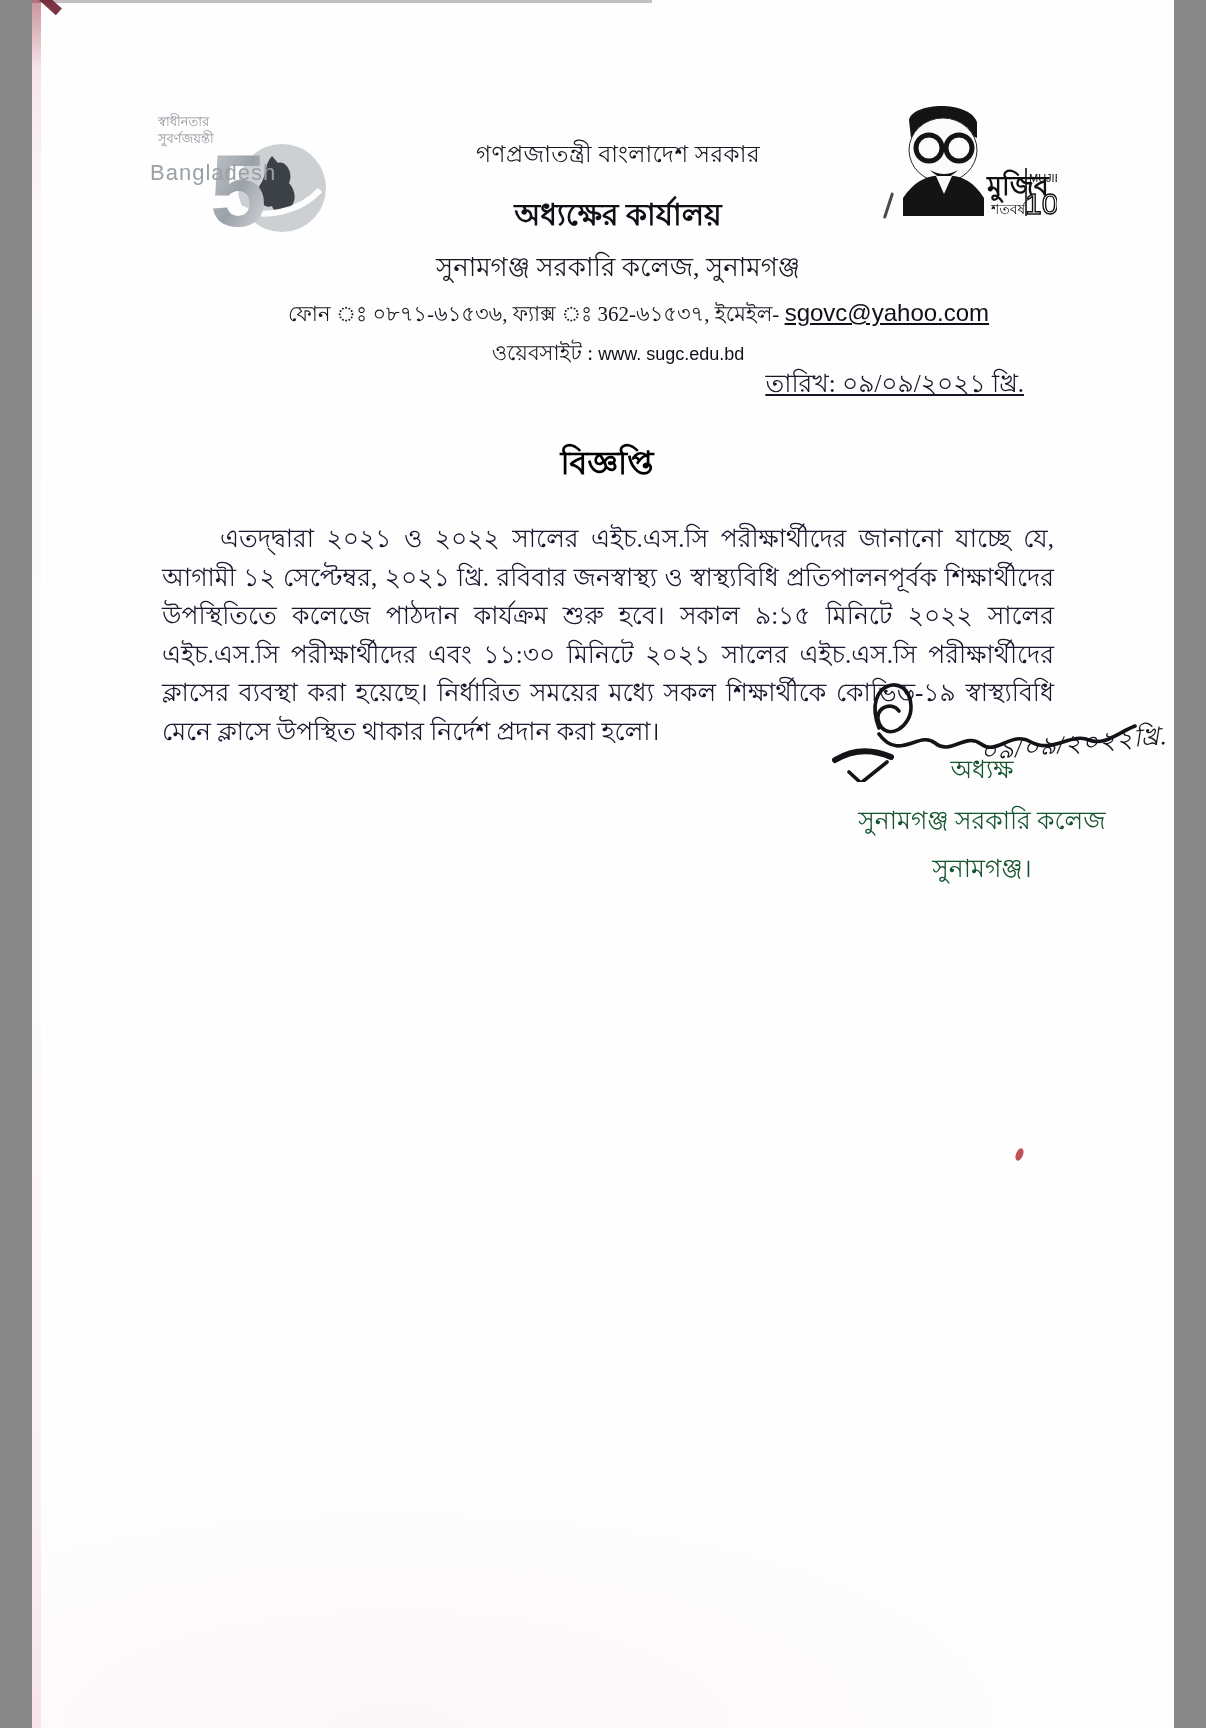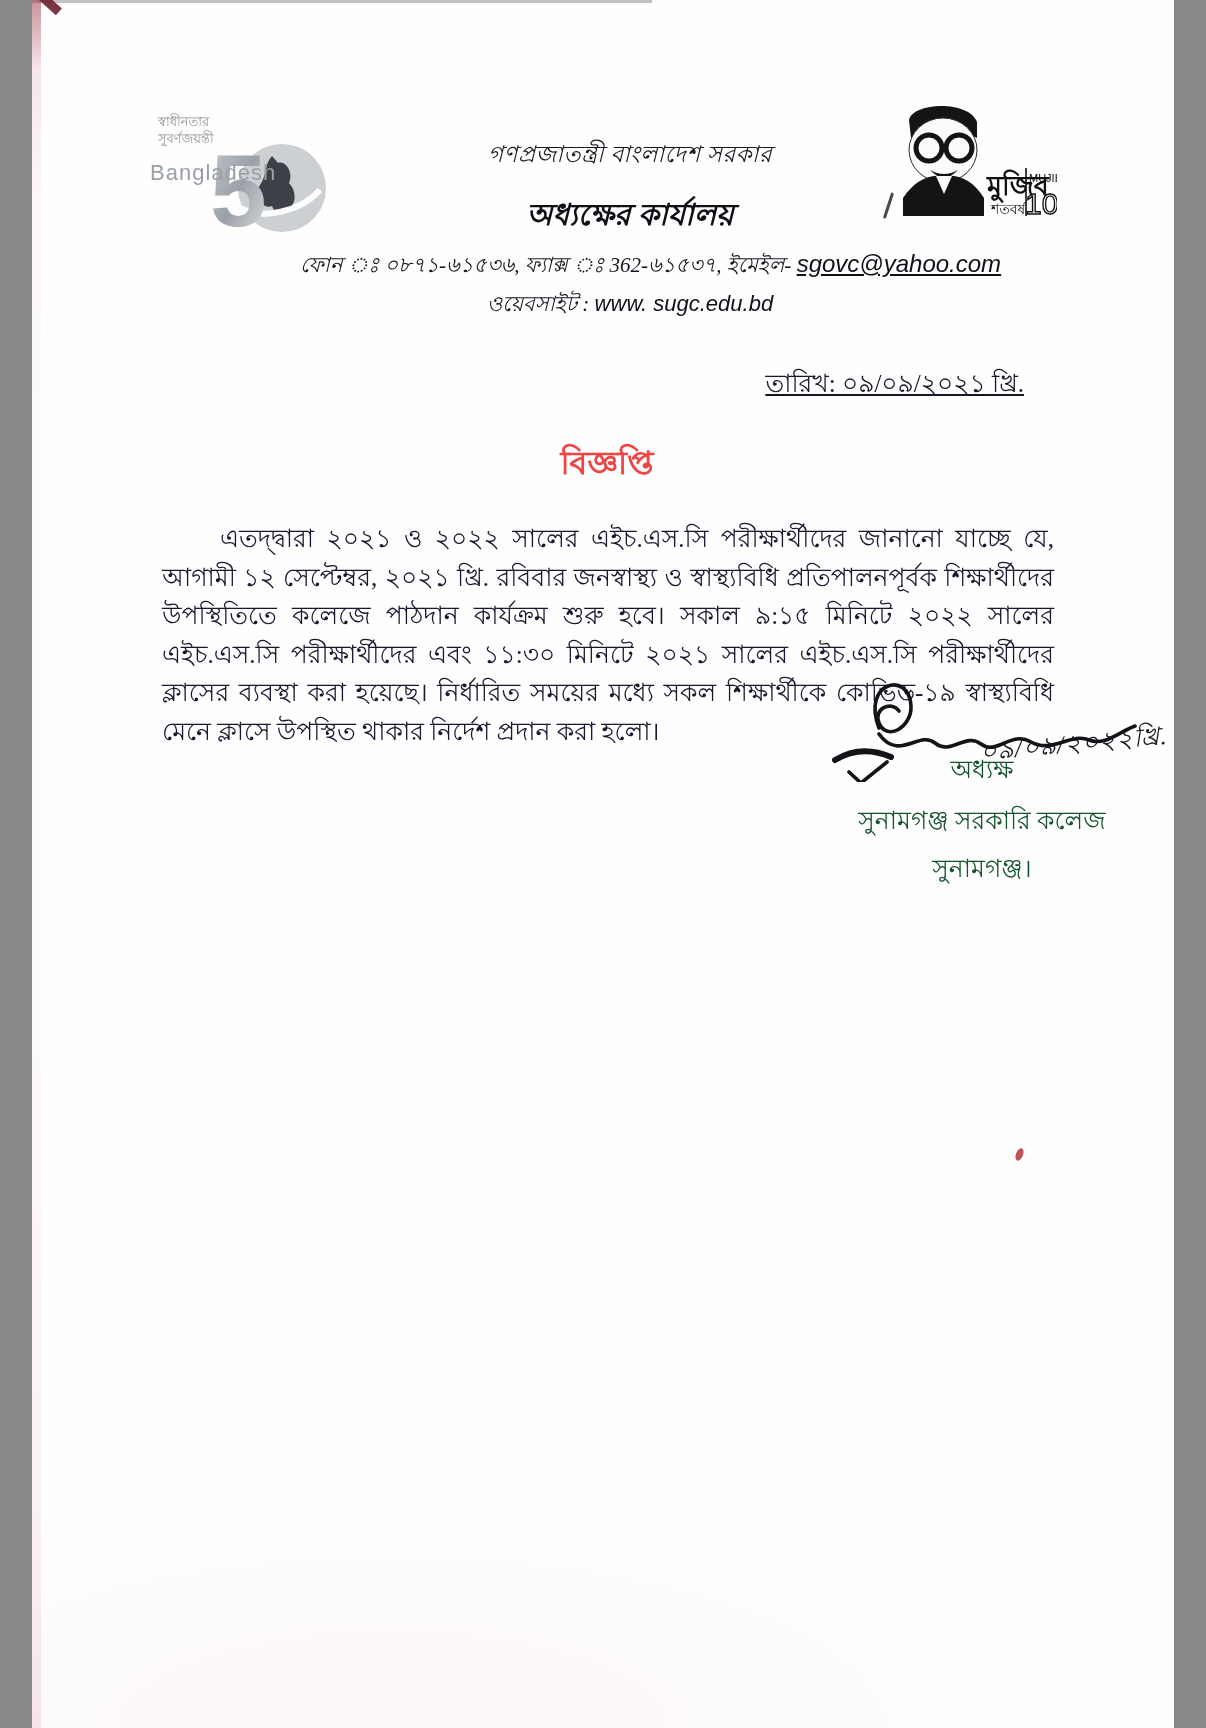--- a/index.html
+++ b/index.html
@@ -19,33 +19,33 @@
   .bottom-tint { position:absolute; left:0; bottom:0; width:1206px; height:320px; pointer-events:none;
     background:radial-gradient(60% 80% at 30% 100%, rgba(236,190,202,.12), rgba(255,255,255,0)); }
   .red-dot { position:absolute; left:984px; top:1148px; width:7px; height:13px; background:#b5323a;
     border-radius:50%; transform:rotate(22deg); opacity:.85; }
   .slash-mark { position:absolute; left:855px; top:192px; width:2.5px; height:27px; background:#2a2a2a;
     transform:rotate(18deg); border-radius:2px; opacity:.85; }
 
   
   .logo-left { position:absolute; left:112px; top:108px; width:195px; height:140px; }
   .logo-right { position:absolute; left:855px; top:98px; width:170px; height:132px; }
-  .header-center { position:absolute; left:268px; top:136px; width:660px; text-align:center;font-style:italic; }
+  .header-center { position:absolute; left:256px; top:136px; width:660px; text-align:center; }
   .h-gov     { font-size:23px; letter-spacing:.5px; color:#16161f; }
   .h-office  { font-size:30px; font-weight:bold; margin-top:16px; color:#0f0f16; }
   .h-college { font-size:26px; margin-top:5px; color:#16161f; }
   .h-contact { font-size:21px; margin-top:7px; color:#16161f; white-space:nowrap; }
   .h-email   { font-family:"Liberation Sans", sans-serif; font-size:24px; text-decoration:underline; color:#101018; }
   .h-site    { font-size:21px; margin-top:4px; color:#16161f; }
-  .h-site-url{ font-family:"Liberation Sans", sans-serif; font-size:22px; color:#101018; }
+  .h-site-url{ font-family:"Liberation Sans", sans-serif; font-size:18px; color:#101018; }
 
   
   .date-line { position:absolute; left:0; top:364px; width:992px; text-align:right; font-size:25px; color:#161626;text-decoration:underline; }
   .notice-title { position:absolute; left:130px; top:438px; width:890px; text-align:center;
-    font-size:32px; font-weight:bold; color:#ef4444; }
+    font-size:32px; font-weight:bold; color:#000000; }
   .notice-body { position:absolute; left:130px; top:520px; width:892px;
     font-size:25px; line-height:38.5px; text-align:justify; text-indent:58px; color:#17172e; }
 
   
   .sig-svg { position:absolute; left:795px; top:670px; }
   .sig-date { position:absolute; left:948px; top:724px; font-size:25px; font-style:italic; color:#15151c;
     transform:rotate(-5deg); white-space:nowrap; letter-spacing:1px; }
   .sig-text { position:absolute; left:800px; top:750px; width:300px; text-align:center; color:#14532d; }
   .sig-designation { font-size:25px; }
   .sig-org  { font-size:25px; margin-top:8px; }
@@ -78,20 +78,21 @@
       <path d="M128 48 C120 56,123 68,116 77 C109 88,119 102,128 98 C131 107,142 109,145 100 C153 95,152 82,145 75 C150 64,141 52,134 55 Z" fill="#3c4147"></path>
       <path d="M96 100 C118 112,156 104,176 82" stroke="#fdfdfd" stroke-width="6" fill="none"></path>
       <text x="66" y="118" font-size="102" font-weight="bold" fill="url(#silver5)" font-family="Liberation Sans, sans-serif">5</text>
       <text x="6" y="72" font-size="22" fill="#9aa0a6" letter-spacing="1" font-family="Liberation Sans, sans-serif">Bangladesh</text>
     </svg>
   </div>
 
   <div class="header-center">
     <div class="h-gov">গণপ্রজাতন্ত্রী বাংলাদেশ সরকার</div>
     <div class="h-office">অধ্যক্ষের কার্যালয়</div>
+    <div class="h-college">সুনামগঞ্জ সরকারি কলেজ,  সুনামগঞ্জ</div>
     <div class="h-contact"><span>ফোন ঃ ০৮৭১-৬১৫৩৬, ফ্যাক্স ঃ 362-৬১৫৩৭,  ইমেইল- </span><span class="h-email">sgovc@yahoo.com</span></div>
     <div class="h-site"><span>ওয়েবসাইট : </span><span class="h-site-url">www. sugc.edu.bd</span></div>
   </div>
 
   <div class="logo-right">
     <svg width="170" height="132" viewBox="0 0 170 132">
       <path d="M22 22 C26 4,82 2,90 24 L90 40 C72 30,38 30,24 40 Z" fill="#141414"></path>
       <ellipse cx="56" cy="52" rx="34" ry="32" fill="#fbfbfb" stroke="#2a2a2a" stroke-width="1"></ellipse>
       <circle cx="42" cy="50" r="13" fill="none" stroke="#141414" stroke-width="5"></circle>
       <circle cx="72" cy="50" r="13" fill="none" stroke="#141414" stroke-width="5"></circle>

